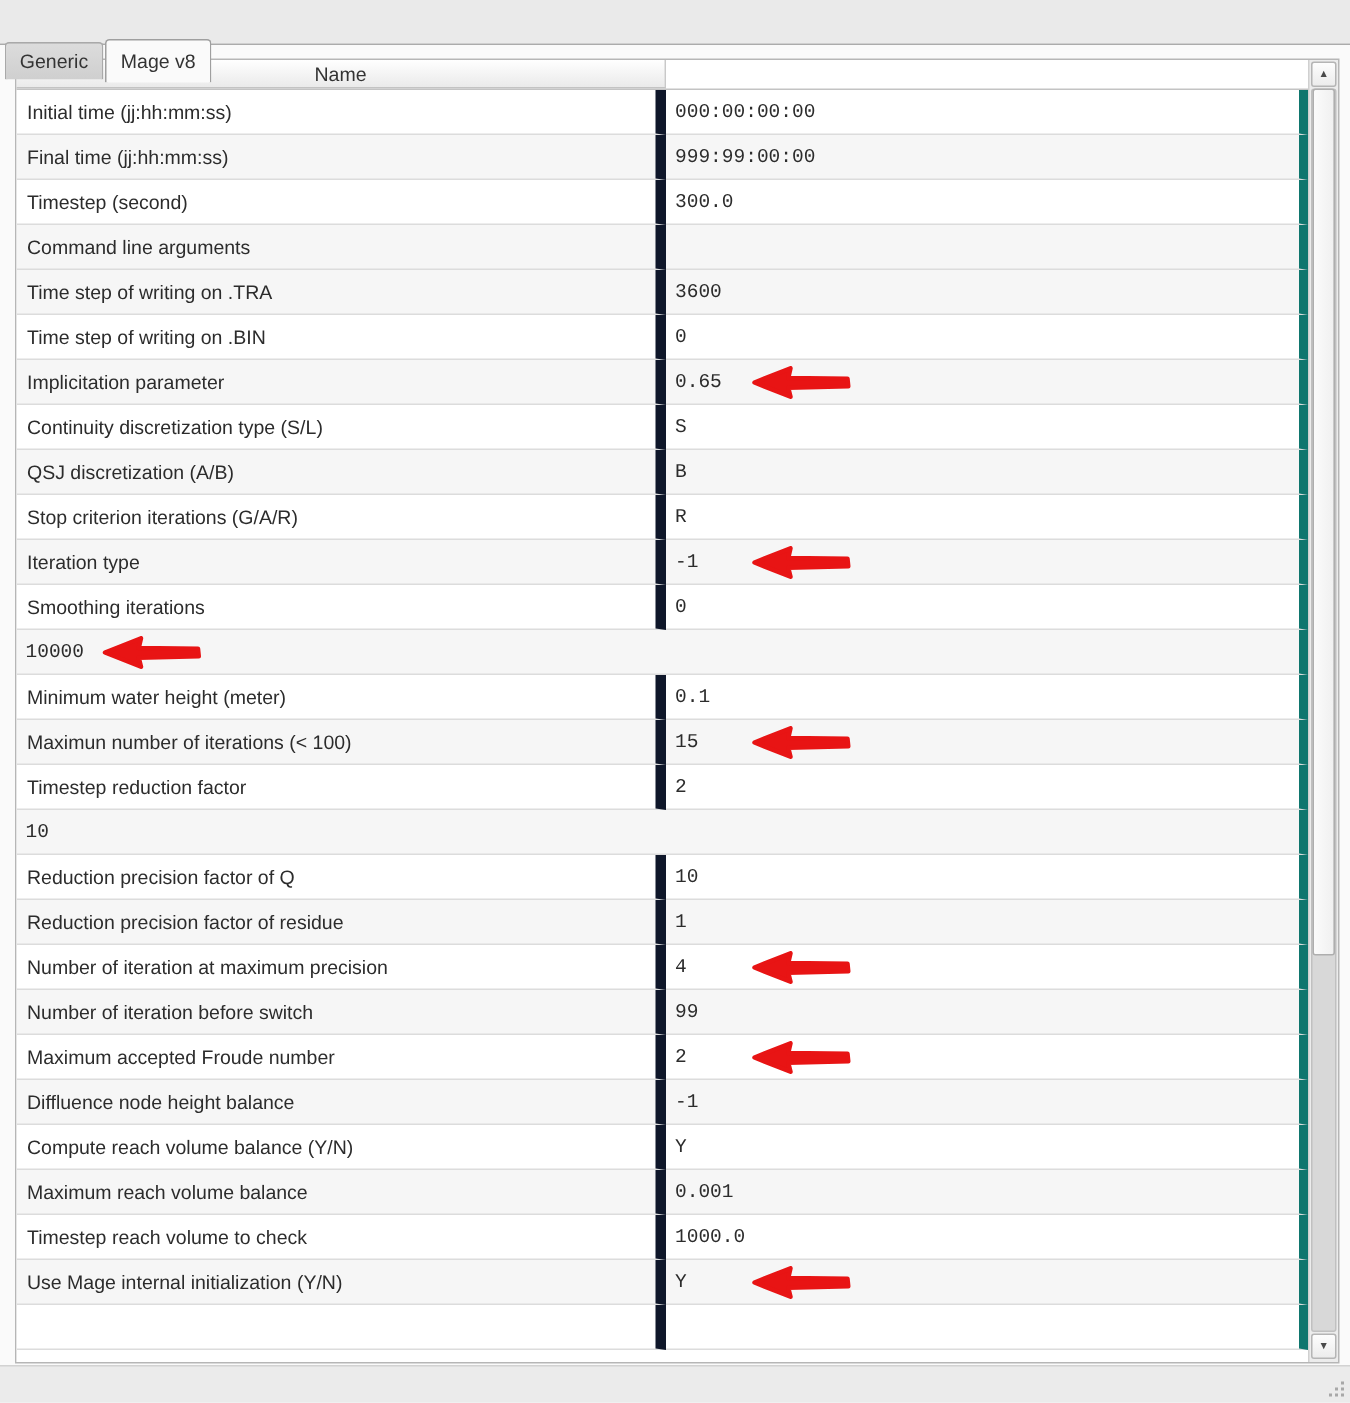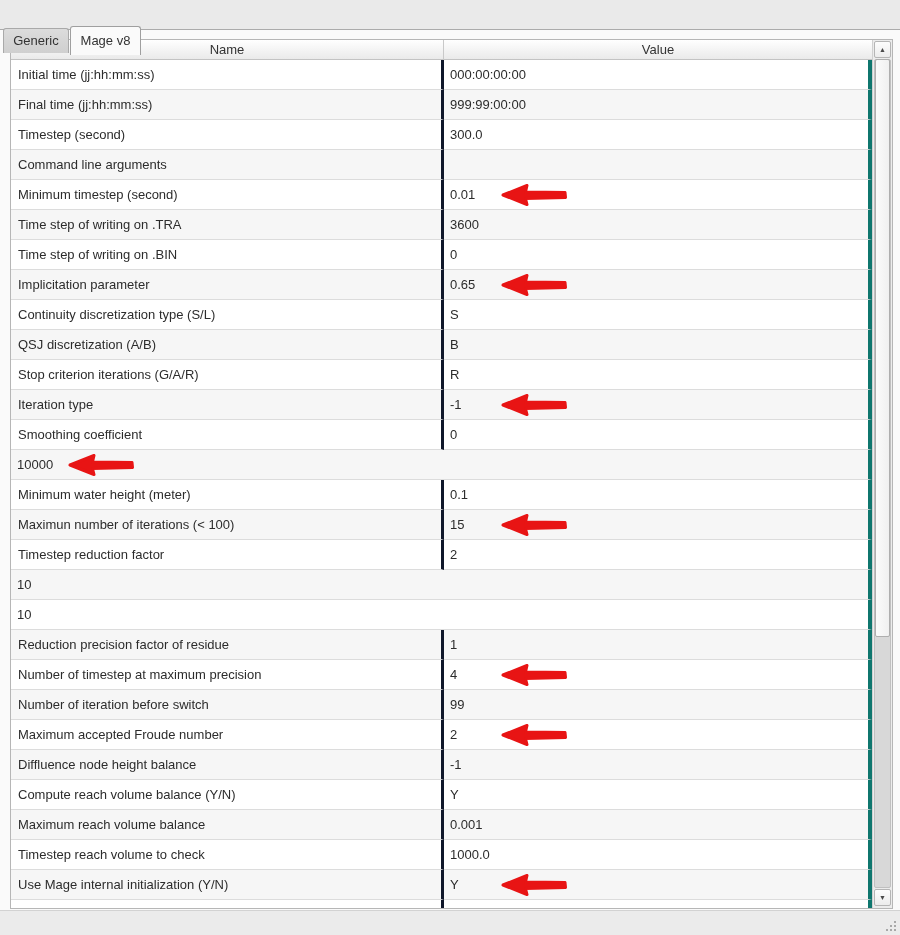--- a/index.html
+++ b/index.html
@@ -49,21 +49,21 @@
   }
 
   
   .frame {
     position: absolute; left: 10px; top: 9px;
     width: 883px; height: 870px;
     background: #ffffff;
     border: 1px solid #b6b6b6;
     overflow: hidden;
   }
-  .header { position: absolute; left: 0; top: 0; right: 20px; height: 20px; display: flex; z-index: 2; }
+  .header { position: absolute; left: 0; top: 0; right: 20px; height: 20px; display: flex; z-index: 2; flex-direction: column; }
   .hcell {
     height: 20px; line-height: 19px; text-align: center;
     background: linear-gradient(#ffffff, #eaeaea);
     border-bottom: 1px solid #c3c3c3;
     border-right: 1px solid #c9c9c9;
     color: #333;
     overflow: hidden;
   }
   .hcell.namecol { width: 433px; }
   .hcell.valuecol { flex: 1; border-right: none; }
@@ -73,22 +73,22 @@
     overflow: hidden; background: #fff;
   }
   .row { display: flex; height: 30px; background: #ffffff; }
   .row.even { background: #f6f6f6; }
   .cell {
     height: 30px; line-height: 29px;
     border-bottom: 1px solid #dcdcdc;
     white-space: nowrap; overflow: hidden;
     position: relative;
   }
-  .cell.name { width: 433px; padding-left: 7px; border-right: 3px solid #0f172a; }
-  .cell.value { flex: 1; padding-left: 6px; border-right: 4px solid #0f766e; }
+  .cell.name { width: 433px; padding-left: 7px; border-right: 7px solid #0f172a; }
+  .cell.value { flex: 1; padding-left: 6px; border-right: 6px solid #0f766e; font-family: Liberation Mono, monospace; }
   .arrow-wrap { position: absolute; left: 57px; top: 4px; width: 68px; height: 22px; }
 
   
   .scrollbar { position: absolute; top: 0; right: 0; width: 20px; bottom: 0; background: #ececec; border-left: 1px solid #d0d0d0; }
   .sb-btn {
     position: absolute; left: 1px; right: 1px; height: 17px;
     background: linear-gradient(#fdfdfd, #ececec);
     border: 1px solid #b5b5b5; border-radius: 2px;
     text-align: center; color: #4a4a4a;
     font-size: 7px; line-height: 15px;
@@ -150,31 +150,20 @@
   </div>
 
   <div class="row even">
     <div class="cell name">Command line arguments</div>
     <div class="cell value">
       <span class="vtext"></span>
       
     </div>
   </div>
 
-  <div class="row">
-    <div class="cell name">Minimum timestep (second)</div>
-    <div class="cell value">
-      <span class="vtext">0.01</span>
-      <span class="arrow-wrap">
-        <svg width="68" height="22" viewBox="0 0 68 22">
-          <polygon points="2,11 26,1.5 24.5,8 64,8.5 64.5,13.5 24.5,14.5 26,20.5" stroke-width="3" stroke-linejoin="round" fill="#e81414" stroke="#e81414"></polygon>
-        </svg>
-      </span>
-    </div>
-  </div>
 
   <div class="row even">
     <div class="cell name">Time step of writing on .TRA</div>
     <div class="cell value">
       <span class="vtext">3600</span>
       
     </div>
   </div>
 
   <div class="row">
@@ -227,21 +216,21 @@
       <span class="vtext">-1</span>
       <span class="arrow-wrap">
         <svg width="68" height="22" viewBox="0 0 68 22">
           <polygon points="2,11 26,1.5 24.5,8 64,8.5 64.5,13.5 24.5,14.5 26,20.5" stroke-width="3" stroke-linejoin="round" fill="#e81414" stroke="#e81414"></polygon>
         </svg>
       </span>
     </div>
   </div>
 
   <div class="row">
-    <div class="cell name">Smoothing coefficient</div>
+    <div class="cell name">Smoothing iterations</div>
     <div class="cell value">
       <span class="vtext">0</span>
       
     </div>
   </div>
 
   <div class="row even">
     <div class="cell value">
       <span class="vtext">10000</span>
       <span class="arrow-wrap">
@@ -281,36 +270,37 @@
   </div>
 
   <div class="row even">
     <div class="cell value">
       <span class="vtext">10</span>
       
     </div>
   </div>
 
   <div class="row">
+    <div class="cell name">Reduction precision factor of Q</div>
     <div class="cell value">
       <span class="vtext">10</span>
       
     </div>
   </div>
 
   <div class="row even">
     <div class="cell name">Reduction precision factor of residue</div>
     <div class="cell value">
       <span class="vtext">1</span>
       
     </div>
   </div>
 
   <div class="row">
-    <div class="cell name">Number of timestep at maximum precision</div>
+    <div class="cell name">Number of iteration at maximum precision</div>
     <div class="cell value">
       <span class="vtext">4</span>
       <span class="arrow-wrap">
         <svg width="68" height="22" viewBox="0 0 68 22">
           <polygon points="2,11 26,1.5 24.5,8 64,8.5 64.5,13.5 24.5,14.5 26,20.5" stroke-width="3" stroke-linejoin="round" fill="#e81414" stroke="#e81414"></polygon>
         </svg>
       </span>
     </div>
   </div>
 

